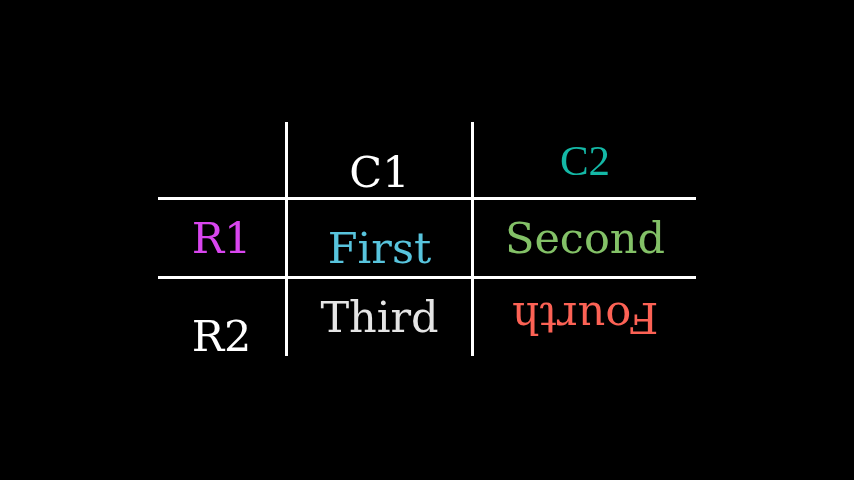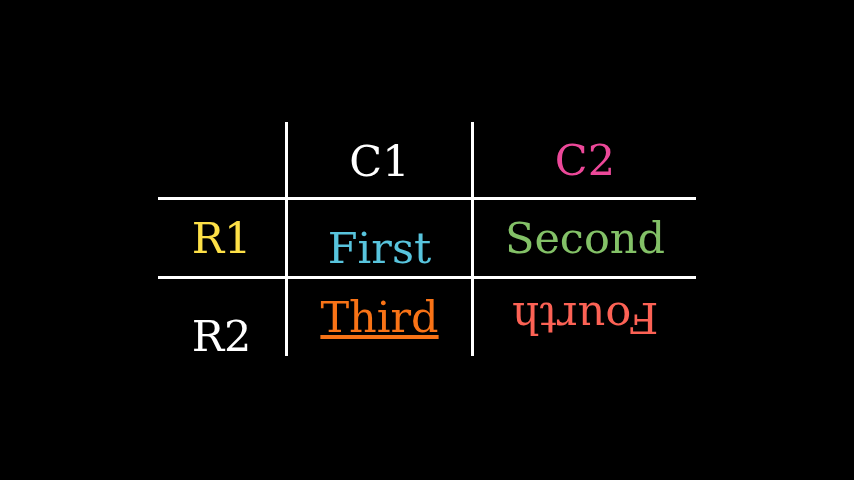--- a/index.html
+++ b/index.html
@@ -28,21 +28,21 @@
   .cell {
     position: absolute;
     display: flex;
     align-items: center;
     justify-content: center;
     font-size: 43px;
     line-height: 1;
     color: #ffffff;
     white-space: nowrap;
   }
-  #cell-c1 { left: 288px; top: 125px; width: 183px; height: 72px; }
+  #cell-c1 { left: 288px; top: 136px; width: 183px; height: 72px; }
   #cell-c2 { left: 474px; top: 124px; width: 222px; height: 72px; }
   #cell-r1 { left: 158px; top: 200px; width: 127px; height: 76px; }
   #cell-first  { left: 288px; top: 200px; width: 183px; height: 96px; }
   #cell-second { left: 474px; top: 200px; width: 222px; height: 76px; }
   #cell-r2 { left: 158px; top: 279px; width: 127px; height: 76px; margin-top: 19px; }
   #cell-third  { left: 288px; top: 279px; width: 183px; height: 76px; }
   #cell-fourth { left: 474px; top: 279px; width: 222px; height: 76px; }
   .rotated-180 {
     display: inline-block;
     transform: rotate(180deg);
@@ -52,25 +52,25 @@
 <body>
 
 <div class="frame">
 
   <div id="vline1" class="line vline" style="background: rgb(255, 255, 255);"></div>
   <div id="vline2" class="line vline" style="background: rgb(255, 255, 255);"></div>
   <div id="hline1" class="line hline" style="background: rgb(255, 255, 255);"></div>
   <div id="hline2" class="line hline" style="background: rgb(255, 255, 255);"></div>
 
   <div id="cell-c1" class="cell" style="color: rgb(255, 255, 255);">C1</div>
-  <div id="cell-c2" class="cell" style="color: #ec4899;">C2</div>
+  <div id="cell-c2" class="cell" style="color: #14b8a6; font-family: Liberation Serif, serif;">C2</div>
 
-  <div id="cell-r1" class="cell" style="color: #fde047;">R1</div>
+  <div id="cell-r1" class="cell" style="color: #d946ef;">R1</div>
   <div id="cell-r2" class="cell" style="color: rgb(255, 255, 255);">R2</div>
 
   <div id="cell-first" class="cell" style="color: rgb(88, 196, 221);">First</div>
   <div id="cell-second" class="cell" style="color: rgb(131, 193, 103);">Second</div>
-  <div id="cell-third" class="cell" style="color: #f97316; text-decoration: underline;">Third</div>
+  <div id="cell-third" class="cell" style="color: #e5e5e5;">Third</div>
   <div id="cell-fourth" class="cell">
     <span class="rotated-180" style="color: rgb(252, 98, 85);">Fourth</span>
   </div>
 
 </div>
 
 </body></html>

